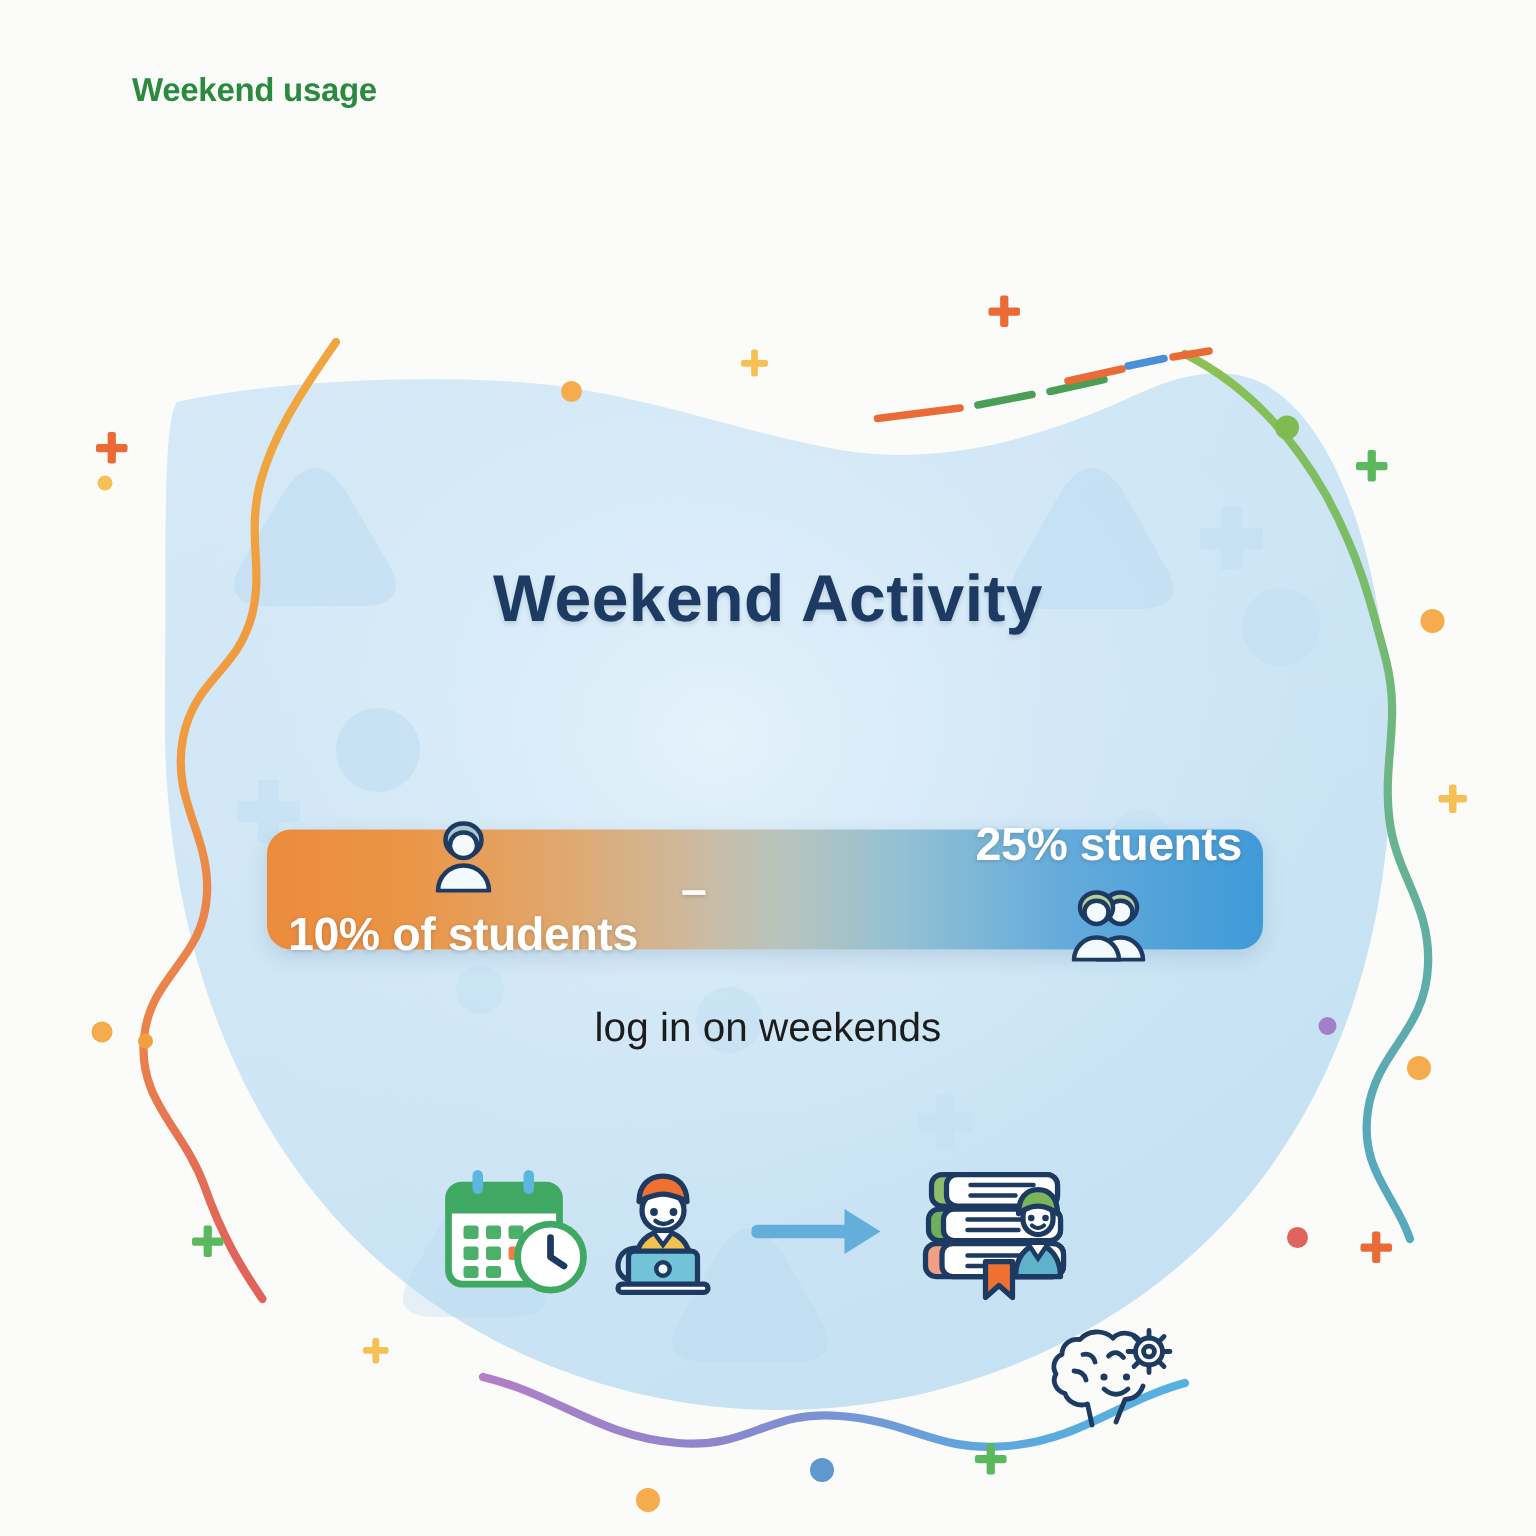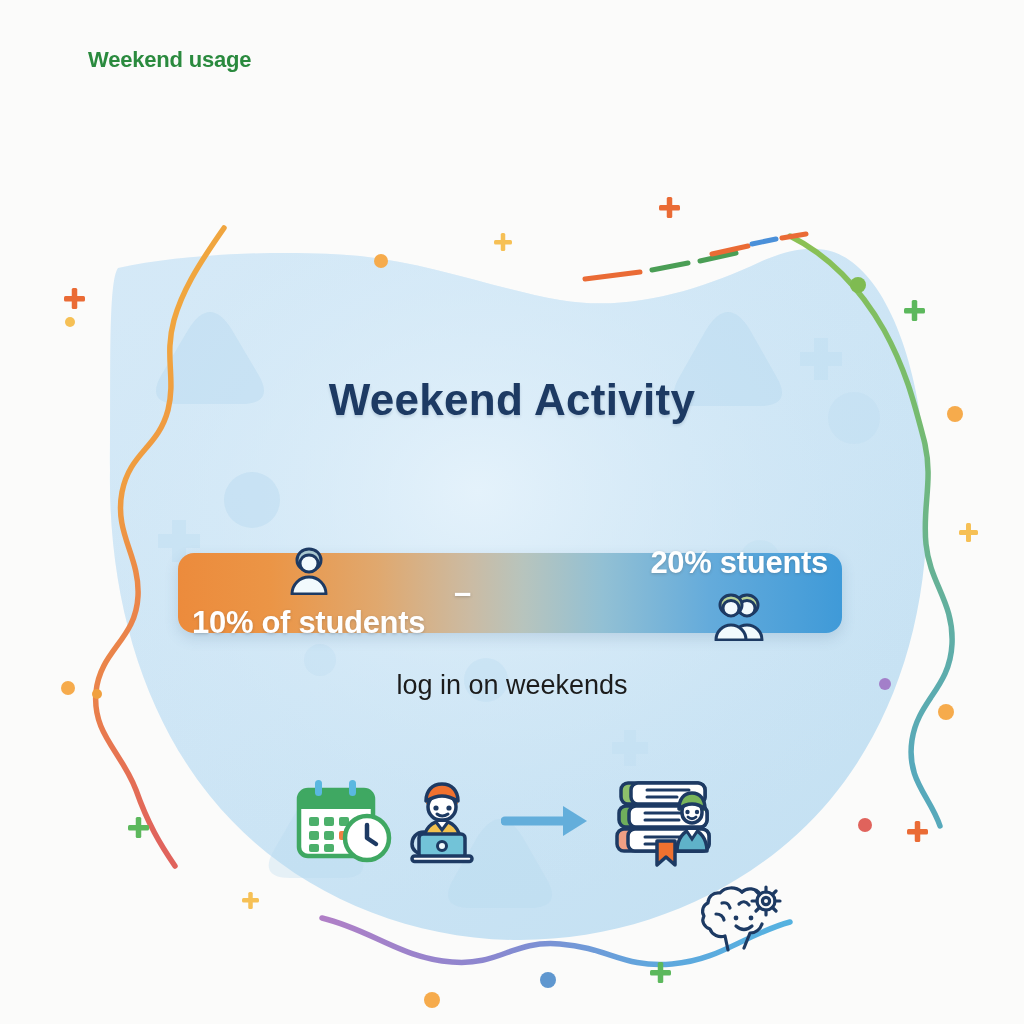--- a/index.html
+++ b/index.html
@@ -253,21 +253,21 @@
           <path d="M22 4c-7 0-12 5-12 11s5 11 12 11 12-5 12-11S29 4 22 4z" fill="#a9c8cf" stroke="#1d3a63" stroke-width="3"></path>
           <path d="M22 10c-5.5 0-9 4-9 8.5 0 4.8 4 8.5 9 8.5s9-3.7 9-8.5C31 14 27.5 10 22 10z" fill="#f2fafd" stroke="#1d3a63" stroke-width="3"></path>
           <path d="M5 49c0-9.4 7.6-17 17-17s17 7.6 17 17z" fill="#f2fafd" stroke="#1d3a63" stroke-width="3" stroke-linejoin="round"></path>
         </svg>
         <span class="stat-text">10% of students</span>
       </div>
 
       <span id="stat-dash">–</span>
 
       <div class="stat-side">
-        <span class="stat-text">20% stuents</span>
+        <span class="stat-text">25% stuents</span>
         <svg class="pic" width="56" height="50" viewBox="0 0 56 50">
           <g transform="translate(16,0)">
             <path d="M20 4c-6.4 0-11 4.6-11 10s4.6 10 11 10 11-4.6 11-10S26.4 4 20 4z" fill="#b5cf96" stroke="#1d3a63" stroke-width="3"></path>
             <path d="M20 9.5c-5 0-8 3.6-8 7.7 0 4.4 3.6 7.8 8 7.8s8-3.4 8-7.8c0-4.1-3-7.7-8-7.7z" fill="#f2fafd" stroke="#1d3a63" stroke-width="3"></path>
             <path d="M5 49c0-8.3 6.7-15 15-15s15 6.7 15 15z" fill="#f2fafd" stroke="#1d3a63" stroke-width="3" stroke-linejoin="round"></path>
           </g>
           <g>
             <path d="M20 4c-6.4 0-11 4.6-11 10s4.6 10 11 10 11-4.6 11-10S26.4 4 20 4z" fill="#b5cf96" stroke="#1d3a63" stroke-width="3"></path>
             <path d="M20 9.5c-5 0-8 3.6-8 7.7 0 4.4 3.6 7.8 8 7.8s8-3.4 8-7.8c0-4.1-3-7.7-8-7.7z" fill="#f2fafd" stroke="#1d3a63" stroke-width="3"></path>
             <path d="M5 49c0-8.3 6.7-15 15-15s15 6.7 15 15z" fill="#f2fafd" stroke="#1d3a63" stroke-width="3" stroke-linejoin="round"></path>

